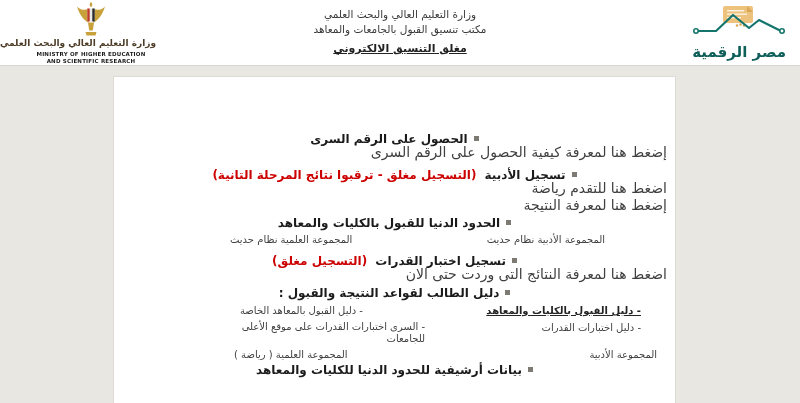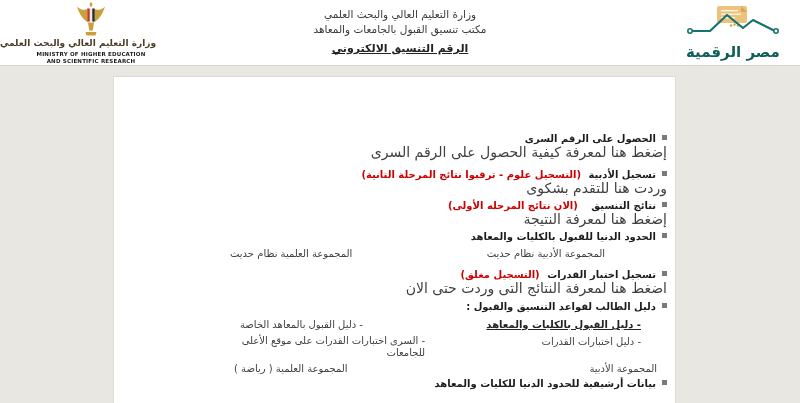--- a/index.html
+++ b/index.html
@@ -14,29 +14,29 @@
   .ministry .eagle { display:block; margin:0 auto; }
   .ministry .callig { font-size:9px; color:#4d3c28; font-weight:bold; direction:rtl; line-height:11px; white-space:nowrap; }
   .ministry .en { font-size:5.5px; font-weight:bold; color:#1c1c1c; letter-spacing:.2px; line-height:7px; margin-top:2px; }
 
   .center-head { position:absolute; left:50%; top:7px; transform:translateX(-50%);
                  text-align:center; direction:rtl; color:#3a3a3a; }
   .center-head .l1, .center-head .l2 { font-size:10.5px; line-height:15px; }
   .center-head .l3 { font-size:11px; font-weight:bold; text-decoration:underline; color:#222; margin-top:4px;
                      display:inline-block; cursor:pointer; }
 
-  .digital { position:absolute; right:14px; top:5px; width:100px; text-align:left; }
+  .digital { position:absolute; right:14px; top:5px; width:100px; text-align:right; }
   .digital .label { direction:rtl; color:#0e5f59; font-weight:bold; font-size:15px; margin-top:1px; }
 
   
   .card { position:absolute; left:113px; top:76px; width:563px; height:340px;
           background:#ffffff; border:1px solid #dedbd4; }
   .content { direction:rtl; text-align:right; padding:55px 8px 0 8px; }
 
-  .sec-title { font-size:10px; font-weight:bold; color:#1b1b1b; line-height:14px; }
+  .sec-title { font-size:12px; font-weight:bold; color:#1b1b1b; line-height:14px;text-align:center; }
   .bullet { display:inline-block; width:5px; height:5px; background:#7d7a74; margin-left:6px; vertical-align:2px; }
   .status { color:#cc0000; font-weight:bold; }
   .sp4 { margin-right:4px; } .sp10 { margin-right:10px; }
   .sec-link { font-size:14px; color:#3f3f3f; line-height:13px; cursor:pointer; }
 
   .row { display:flex; justify-content:space-between; margin-top:3px; font-size:10px; color:#3f3f3f; line-height:13px; }
   .row .cell { cursor:pointer; }
   .row-minlimits { padding-left:108px; padding-right:62px; }
   .row-guide { padding-left:118px; padding-right:26px; margin-top:4px; }
   .row-guide .bold { font-weight:bold; color:#242424;text-decoration:underline; }
@@ -65,21 +65,21 @@
     <div class="callig">وزارة التعليم العالي والبحث العلمي</div>
     <div class="en">
       <div>MINISTRY OF HIGHER EDUCATION</div>
       <div>AND SCIENTIFIC RESEARCH</div>
     </div>
   </div>
 
   <div class="center-head">
     <div class="l1">وزارة التعليم العالي والبحث العلمي</div>
     <div class="l2">مكتب تنسيق القبول بالجامعات والمعاهد</div>
-    <div class="l3">الرقم التنسيق الالكتروني</div>
+    <div class="l3">مغلق التنسيق الالكتروني</div>
   </div>
 
   <div class="digital">
     <svg width="94" height="33" viewBox="0 0 94 33">
       <rect x="31" y="1" width="30" height="17" rx="2" fill="#edc27c"></rect>
       <path d="M55 1l6 6h-6z" fill="#d8a758"></path>
       <rect x="35" y="5" width="17" height="1.4" fill="#ffffff" opacity="0.8"></rect>
       <rect x="35" y="8.5" width="20" height="1.4" fill="#ffffff" opacity="0.8"></rect>
       <rect x="35" y="12" width="14" height="1.4" fill="#ffffff" opacity="0.8"></rect>
       <circle cx="45" cy="20.5" r="1.3" fill="#d8a758"></circle>
@@ -99,30 +99,26 @@
     <div class="sec m9">
       <div class="sec-title">
         <span class="bullet"></span><span>الحصول على الرقم السرى</span>
       </div>
       <div class="sec-link">إضغط هنا لمعرفة كيفية الحصول على الرقم السرى</div>
     </div>
 
     <div class="sec m4">
       <div class="sec-title">
         <span class="bullet"></span><span>تسجيل الأدبية</span>
-        <span class="status sp4">(التسجيل علوم - ترقبوا نتائج المرحلة التانية)</span>
+        <span class="status sp4">(التسجيل مغلق - ترقبوا نتائج المرحلة التانية)</span>
       </div>
-      <div class="sec-link">وردت هنا للتقدم بشكوى</div>
+      <div class="sec-link">اضغط هنا للتقدم رياضة</div>
     </div>
 
     <div class="sec m4">
-      <div class="sec-title">
-        <span class="bullet"></span><span>نتائج التنسيق</span>
-        <span class="status sp10">(الان نتائج المرحله الأولى)</span>
-      </div>
       <div class="sec-link">إضغط هنا لمعرفة النتيجة</div>
     </div>
 
     <div class="sec m8">
       <div class="sec-title">
         <span class="bullet"></span><span>الحدود الدنيا للقبول بالكليات والمعاهد</span>
       </div>
       <div class="row row-minlimits">
         <span class="cell">المجموعة الأدبية نظام حديث</span>
         <span class="cell">المجموعة العلمية نظام حديث</span>
@@ -132,21 +128,21 @@
     <div class="sec m5">
       <div class="sec-title">
         <span class="bullet"></span><span>تسجيل اختبار القدرات</span>
         <span class="status sp4">(التسجيل مغلق)</span>
       </div>
       <div class="sec-link">اضغط هنا لمعرفة النتائج التى وردت حتى الان</div>
     </div>
 
     <div class="sec m0">
       <div class="sec-title">
-        <span class="bullet"></span><span>دليل الطالب لقواعد التنسيق والقبول :</span>
+        <span class="bullet"></span><span>دليل الطالب لقواعد النتيجة والقبول :</span>
       </div>
       <div class="row row-guide">
         <span class="cell bold">- دليل القبول بالكليات والمعاهد</span>
         <span class="cell">- دليل القبول بالمعاهد الخاصة</span>
       </div>
       <div class="row row-guide">
         <span class="cell">- دليل اختبارات القدرات</span>
         <span class="cell wrapcell">- السرى اختبارات القدرات على موقع الأعلى للجامعات</span>
       </div>
     </div>

